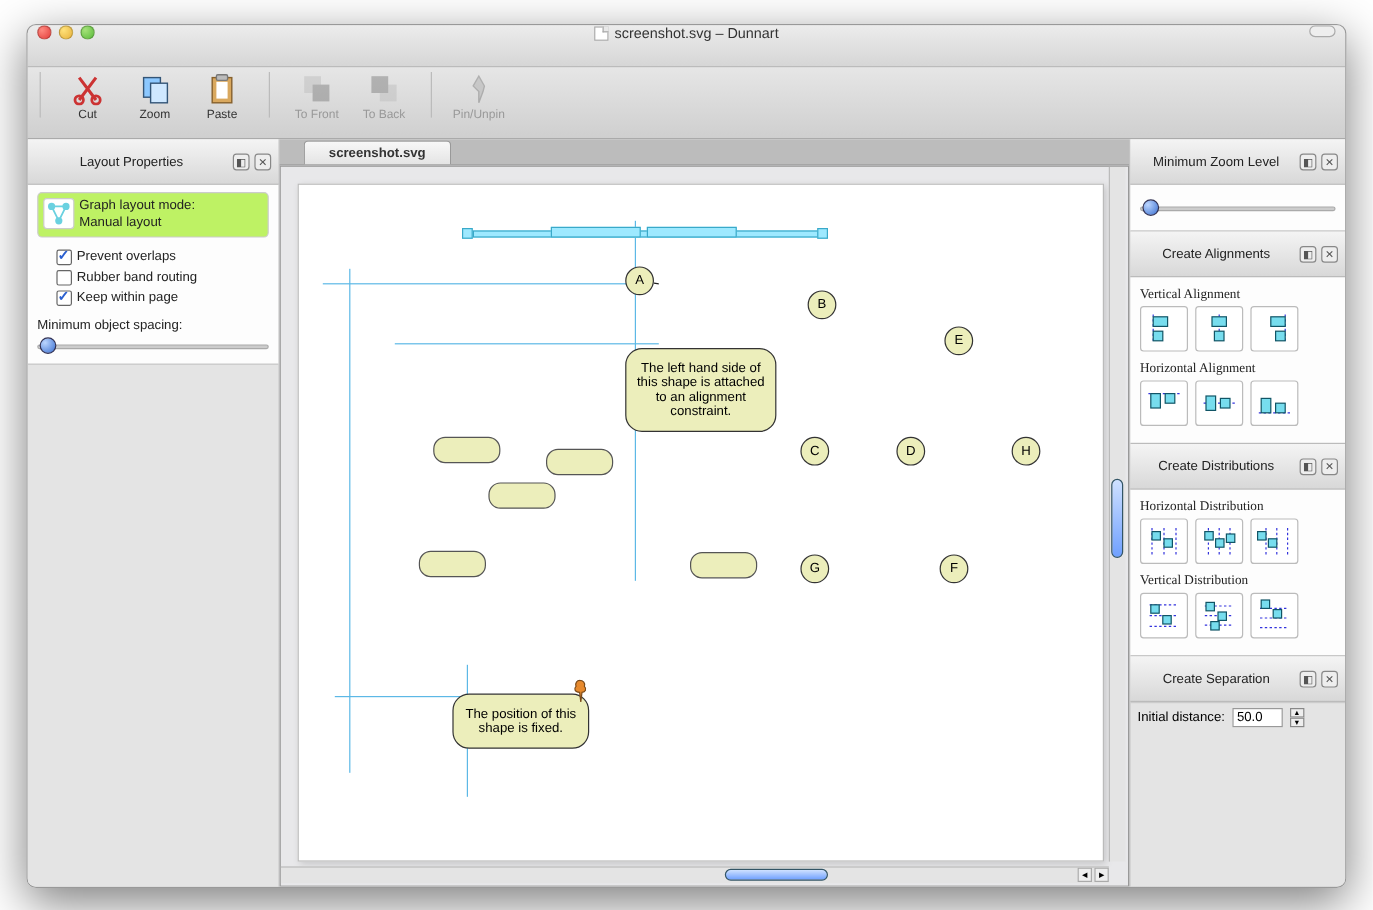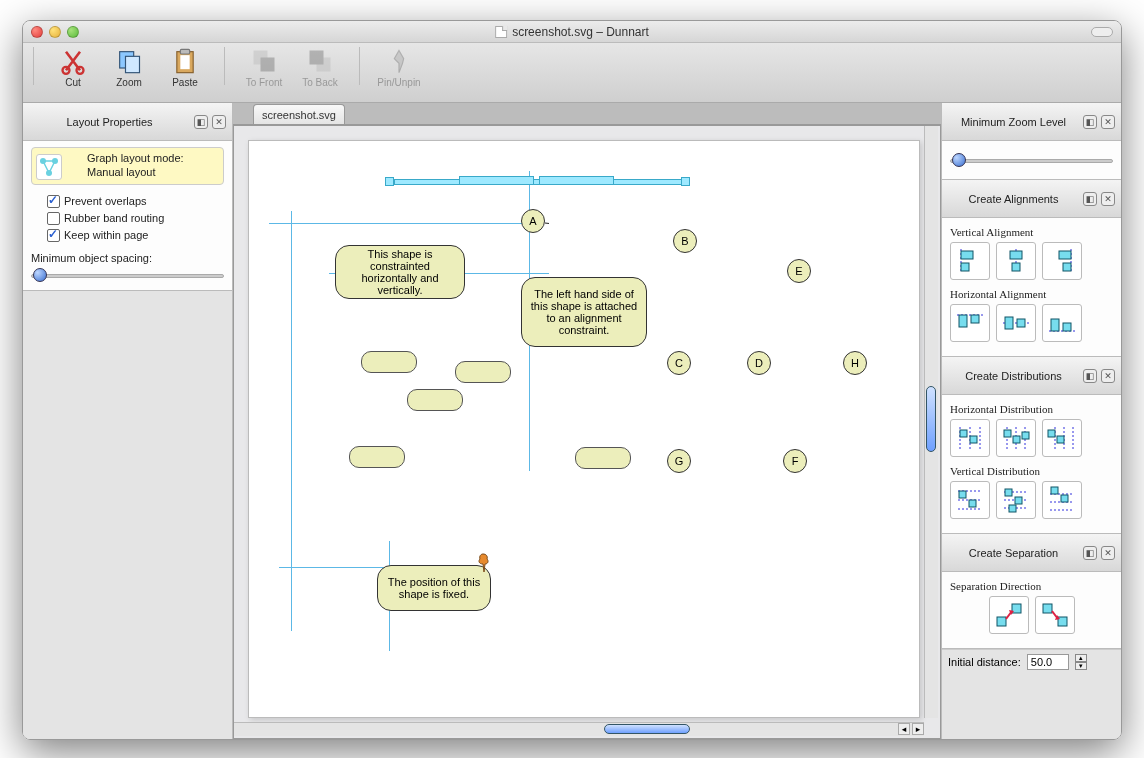--- a/index.html
+++ b/index.html
@@ -5,21 +5,21 @@
   * { box-sizing: border-box; font-family: "Lucida Grande", "Helvetica Neue", Arial, sans-serif; }
   body { margin: 0; background: #fff; padding: 20px; }
   .window {
     width: 1100px; height: 720px; margin: 0 auto;
     background: linear-gradient(#e8e8e8, #d8d8d8);
     border: 1px solid #999; border-radius: 8px;
     box-shadow: 0 12px 40px rgba(0,0,0,0.5);
     display: flex; flex-direction: column; overflow: hidden;
   }
   .titlebar {
-    height: 22px; display: flex; align-items: center;
+    height: 35px; display: flex; 
     background: linear-gradient(#ececec, #d6d6d6);
     border-bottom: 1px solid #bbb; position: relative;
   }
   .traffic { display: flex; gap: 6px; padding-left: 8px; }
   .dot { width: 12px; height: 12px; border-radius: 50%; border: 1px solid rgba(0,0,0,0.2); }
   .dot.red { background: radial-gradient(circle at 30% 30%, #ff8a80, #e33e3c); }
   .dot.yel { background: radial-gradient(circle at 30% 30%, #ffe27a, #e7b23c); }
   .dot.grn { background: radial-gradient(circle at 30% 30%, #a6e27a, #5bbb3c); }
   .title { position: absolute; left: 50%; transform: translateX(-50%); font-size: 12px; color: #333; display:flex; align-items:center; gap:5px;}
   .title .doc-ico { width:12px; height:12px; background:#fff; border:1px solid #aaa; position:relative; }
@@ -46,36 +46,36 @@
   .dock.left { width:210px; background:#e4e4e4; border-right:1px solid #bbb; }
   .dock.right { width:180px; background:#e4e4e4; border-left:1px solid #bbb; }
   .panel-hdr {
     height:38px; display:flex; align-items:center; padding:0 6px;
     background: linear-gradient(#f4f4f4, #d8d8d8); border-bottom:1px solid #bbb;
     font-size:11px; color:#222; position:relative;
   }
   .panel-hdr .hdr-title { flex:1; text-align:center; }
   .panel-hdr .pop { width:14px; height:14px; border:1px solid #888; border-radius:3px; background:#eee; margin-left:4px; display:flex; align-items:center; justify-content:center; font-size:9px; color:#555;}
   .panel-body { background:#fdfdfd; border-bottom:1px solid #bbb; padding:6px 8px; font-size:11px; color:#222;}
-  .layout-mode { display:flex; gap:25px; align-items:flex-end; border:1px solid #ccc; border-radius:4px; padding:4px; background:#fef9c3;}
+  .layout-mode { display:flex; gap:4px; align-items:flex-start; border:1px solid #ccc; border-radius:4px; padding:4px; background:#bef264;}
   .mode-ico { width:26px; height:26px; border:1px solid #ccc; border-radius:3px; background:#fff; display:flex; align-items:center; justify-content:center;}
   .layout-mode .modetxt { font-size:11px; line-height:1.25;}
   .chkrow { display:flex; align-items:center; gap:4px; margin:4px 16px; }
   .chk { width:13px; height:13px; border:1px solid #666; border-radius:2px; background:#fff; position:relative; flex:none;}
   .chk.on:after { content:"✓"; position:absolute; top:-3px; left:0px; font-size:12px; color:#2a5fd0; font-weight:bold;}
   .slider { height:18px; position:relative; margin-top:2px;}
   .slider .track { position:absolute; top:8px; left:0; right:0; height:4px; background:#ccc; border-radius:2px; border:1px solid #aaa;}
   .slider .thumb { position:absolute; top:2px; width:14px; height:14px; border-radius:50%; background:radial-gradient(circle at 30% 30%, #bcd6ff, #3a6fd0); border:1px solid #335; }
   .fill { flex:1; background:#e4e4e4; }
 
   
   .center { flex:1; display:flex; flex-direction:column; }
   .tabbar { height:22px; background:#bcbcbc; border-bottom:1px solid #999; display:flex; align-items:flex-end;}
   .tabspace { width:20px; }
-  .tab { height:20px; padding:0 8px; font-size:11px; color:#333; background:linear-gradient(#f8f8f8,#e4e4e4); border:1px solid #999; border-bottom:none; border-radius:4px 4px 0 0; display:flex; align-items:center;}
+  .tab { height:20px; padding:0 20px; font-size:11px; color:#333; background:linear-gradient(#f8f8f8,#e4e4e4); border:1px solid #999; border-bottom:none; border-radius:4px 4px 0 0; display:flex; align-items:center;font-weight:bold;}
   .canvas-area { flex:1; background:#e8e8ea; position:relative; display:flex; }
   .canvas-wrap { flex:1; position:relative; overflow:hidden; border:1px solid #999; margin:0;}
   .canvas-inner { position:absolute; left:14px; top:14px; right:20px; bottom:20px; background:#fff; border:1px solid #bbb; box-shadow: 2px 2px 6px rgba(0,0,0,0.15);}
   .vscroll { position:absolute; right:2px; top:0; bottom:20px; width:14px; background:#e4e4e4; border-left:1px solid #bbb;}
   .hscroll { position:absolute; left:0; right:16px; bottom:2px; height:14px; background:#e4e4e4; border-top:1px solid #bbb;}
   .scroll-thumb { position:absolute; background:linear-gradient(#cfe1ff,#6fa0ff); border:1px solid #356; border-radius:6px;}
   .pagebtn { position:absolute; width:12px; height:12px; background:#eee; border:1px solid #aaa; font-size:9px; display:flex; align-items:center; justify-content:center;}
 
   
   .gnode { position:absolute; width:24px; height:24px; border:1px solid #333; border-radius:50%; background:#eceebb; display:flex; align-items:center; justify-content:center; font-size:11px;}
@@ -296,23 +296,20 @@
             <div class="gnode" style="left:594px; top:210px;">
                 <span>H</span>
               </div>
             <div class="gnode" style="left:418px; top:308px;">
                 <span>G</span>
               </div>
             <div class="gnode" style="left:534px; top:308px;">
                 <span>F</span>
               </div>
 
-            <div class="bubble" style="left:86px; top:104px; width:130px; height:54px;">
-                <span>This shape is constrainted horizontally and vertically.</span>
-              </div>
             <div class="bubble" style="left:272px; top:136px; width:126px; height:70px;">
                 <span>The left hand side of this shape is attached to an alignment constraint.</span>
               </div>
             <div class="bubble" style="left:128px; top:424px; width:114px; height:46px;">
                 <span>The position of this shape is fixed.</span>
               </div>
 
             <div class="blank" style="left:112px; top:210px; width:56px; height:22px;"></div>
             <div class="blank" style="left:206px; top:220px; width:56px; height:22px;"></div>
             <div class="blank" style="left:158px; top:248px; width:56px; height:22px;"></div>
@@ -475,41 +472,20 @@
               </svg>
             </div>
         </div>
       </div>
 
       <div class="panel-hdr">
         <span class="hdr-title">Create Separation</span>
         <span class="pop">◧</span>
         <span class="pop">✕</span>
       </div>
-      <div class="panel-body">
-        <div class="subhdr">Separation Direction</div>
-        <div class="align-grid" style="justify-content:center;">
-          <div class="abtn">
-              <svg>
-                <rect x="3" y="16" width="9" height="9" fill="#7de" stroke="#156"></rect>
-                <rect x="18" y="3" width="9" height="9" fill="#7de" stroke="#156"></rect>
-                <path d="M12 18 L18 10" stroke="#d24" stroke-width="2" marker-end=""></path>
-                <path d="M15 9 L20 10 L17 14 Z" fill="#d24"></path>
-              </svg>
-            </div>
-          <div class="abtn">
-              <svg>
-                <rect x="3" y="3" width="9" height="9" fill="#7de" stroke="#156"></rect>
-                <rect x="18" y="16" width="9" height="9" fill="#7de" stroke="#156"></rect>
-                <path d="M12 10 L18 18" stroke="#d24" stroke-width="2"></path>
-                <path d="M15 19 L20 18 L17 14 Z" fill="#d24"></path>
-              </svg>
-            </div>
-        </div>
-      </div>
       <div class="initdist">
         <span>Initial distance:</span>
         <input value="50.0" style="">
         <div class="stepper">
           <div>▴</div>
           <div>▾</div>
         </div>
       </div>
     </div>
 

